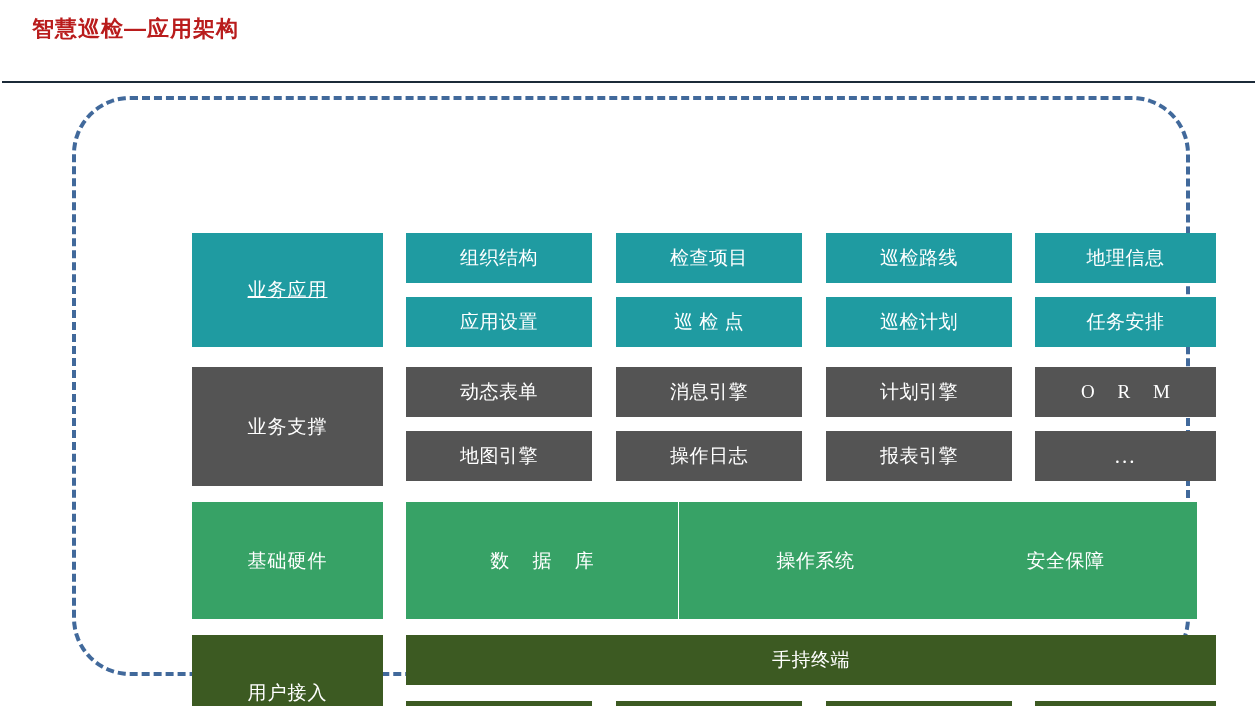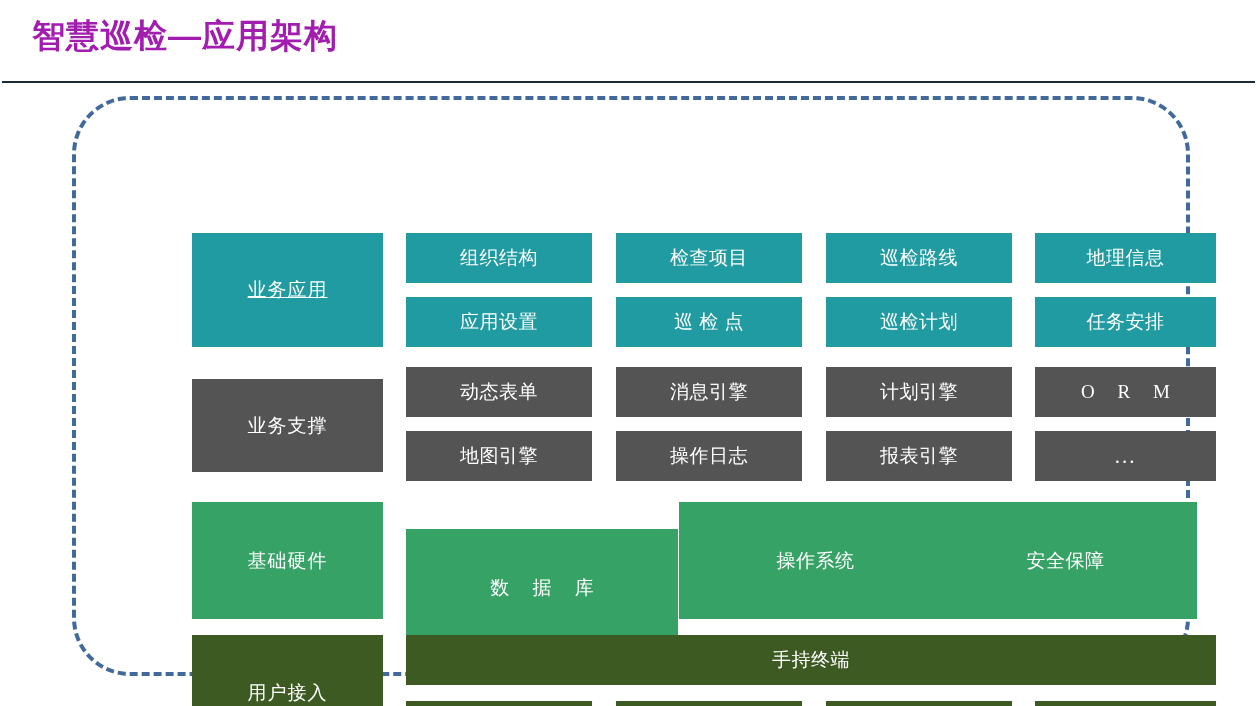--- a/index.html
+++ b/index.html
@@ -13,24 +13,24 @@
     height: 706px;
     font-family: "Liberation Sans", "DejaVu Sans", sans-serif;
     overflow: hidden;
     position: relative;
   }
 
   
   #slide-title {
     position: absolute;
     left: 32px;
-    top: 14px;
-    font-size: 33px;
+    top: 7px;
+    font-size: 22px;
     font-weight: bold;
-    color: #a21caf;
+    color: #b91c1c;
     letter-spacing: 1px;
     line-height: 44px;
     white-space: nowrap;
   }
   #title-rule {
     position: absolute;
     left: 2px;
     top: 81px;
     width: 1253px;
     height: 2px;
@@ -79,21 +79,21 @@
     text-align: center;
   }
 
   
   #band-app          { top: 133px; width: 1024px; height: 114px; }
   #band-app .band-label { height: 114px; background: #1F9BA1; text-decoration: underline; }
   #band-app .cell    { background: #1F9BA1; height: 50px; }
 
   
   #band-support          { top: 267px; width: 1024px; height: 115px; }
-  #band-support .band-label { height: 93px; background: #545454; margin-top: 12px; }
+  #band-support .band-label { height: 119px; background: #545454; }
   #band-support .cell    { background: #545454; height: 50px; }
 
   
   #band-infra          { top: 402px; width: 1024px; height: 117px; padding-left: 36px; }
   #band-infra .band-label { height: 117px; background: #37A266; }
   #band-infra .cell    { background: #37A266; height: 117px; }
 
   
   #band-user          { top: 535px; width: 1024px; height: 116px; }
   #band-user .band-label { height: 116px; background: #3C5A22; }
@@ -102,21 +102,21 @@
   
   .r1 { top: 0; }
   .r2 { top: 64px; }
 
   .c1 { left: 214px; width: 186px; }
   .c2 { left: 424px; width: 186px; }
   .c3 { left: 634px; width: 186px; }
   .c4 { left: 843px; width: 181px; font-family: Liberation Serif, serif; }
 
   
-  .w1 { left: 214px; width: 272px; margin-top: 27px; }
+  .w1 { left: 214px; width: 272px; }
   .w2 { left: 487px; width: 273px; }
   .w3 { left: 742px; width: 263px; }
 
   
   .full-bar { left: 214px; width: 810px; top: 0; height: 50px; }
   .u1 { left: 214px; width: 186px; }
   .u2 { left: 424px; width: 186px; }
   .u3 { left: 634px; width: 186px; }
   .u4 { left: 843px; width: 181px; }
   .ur { top: 66px; height: 50px; }

